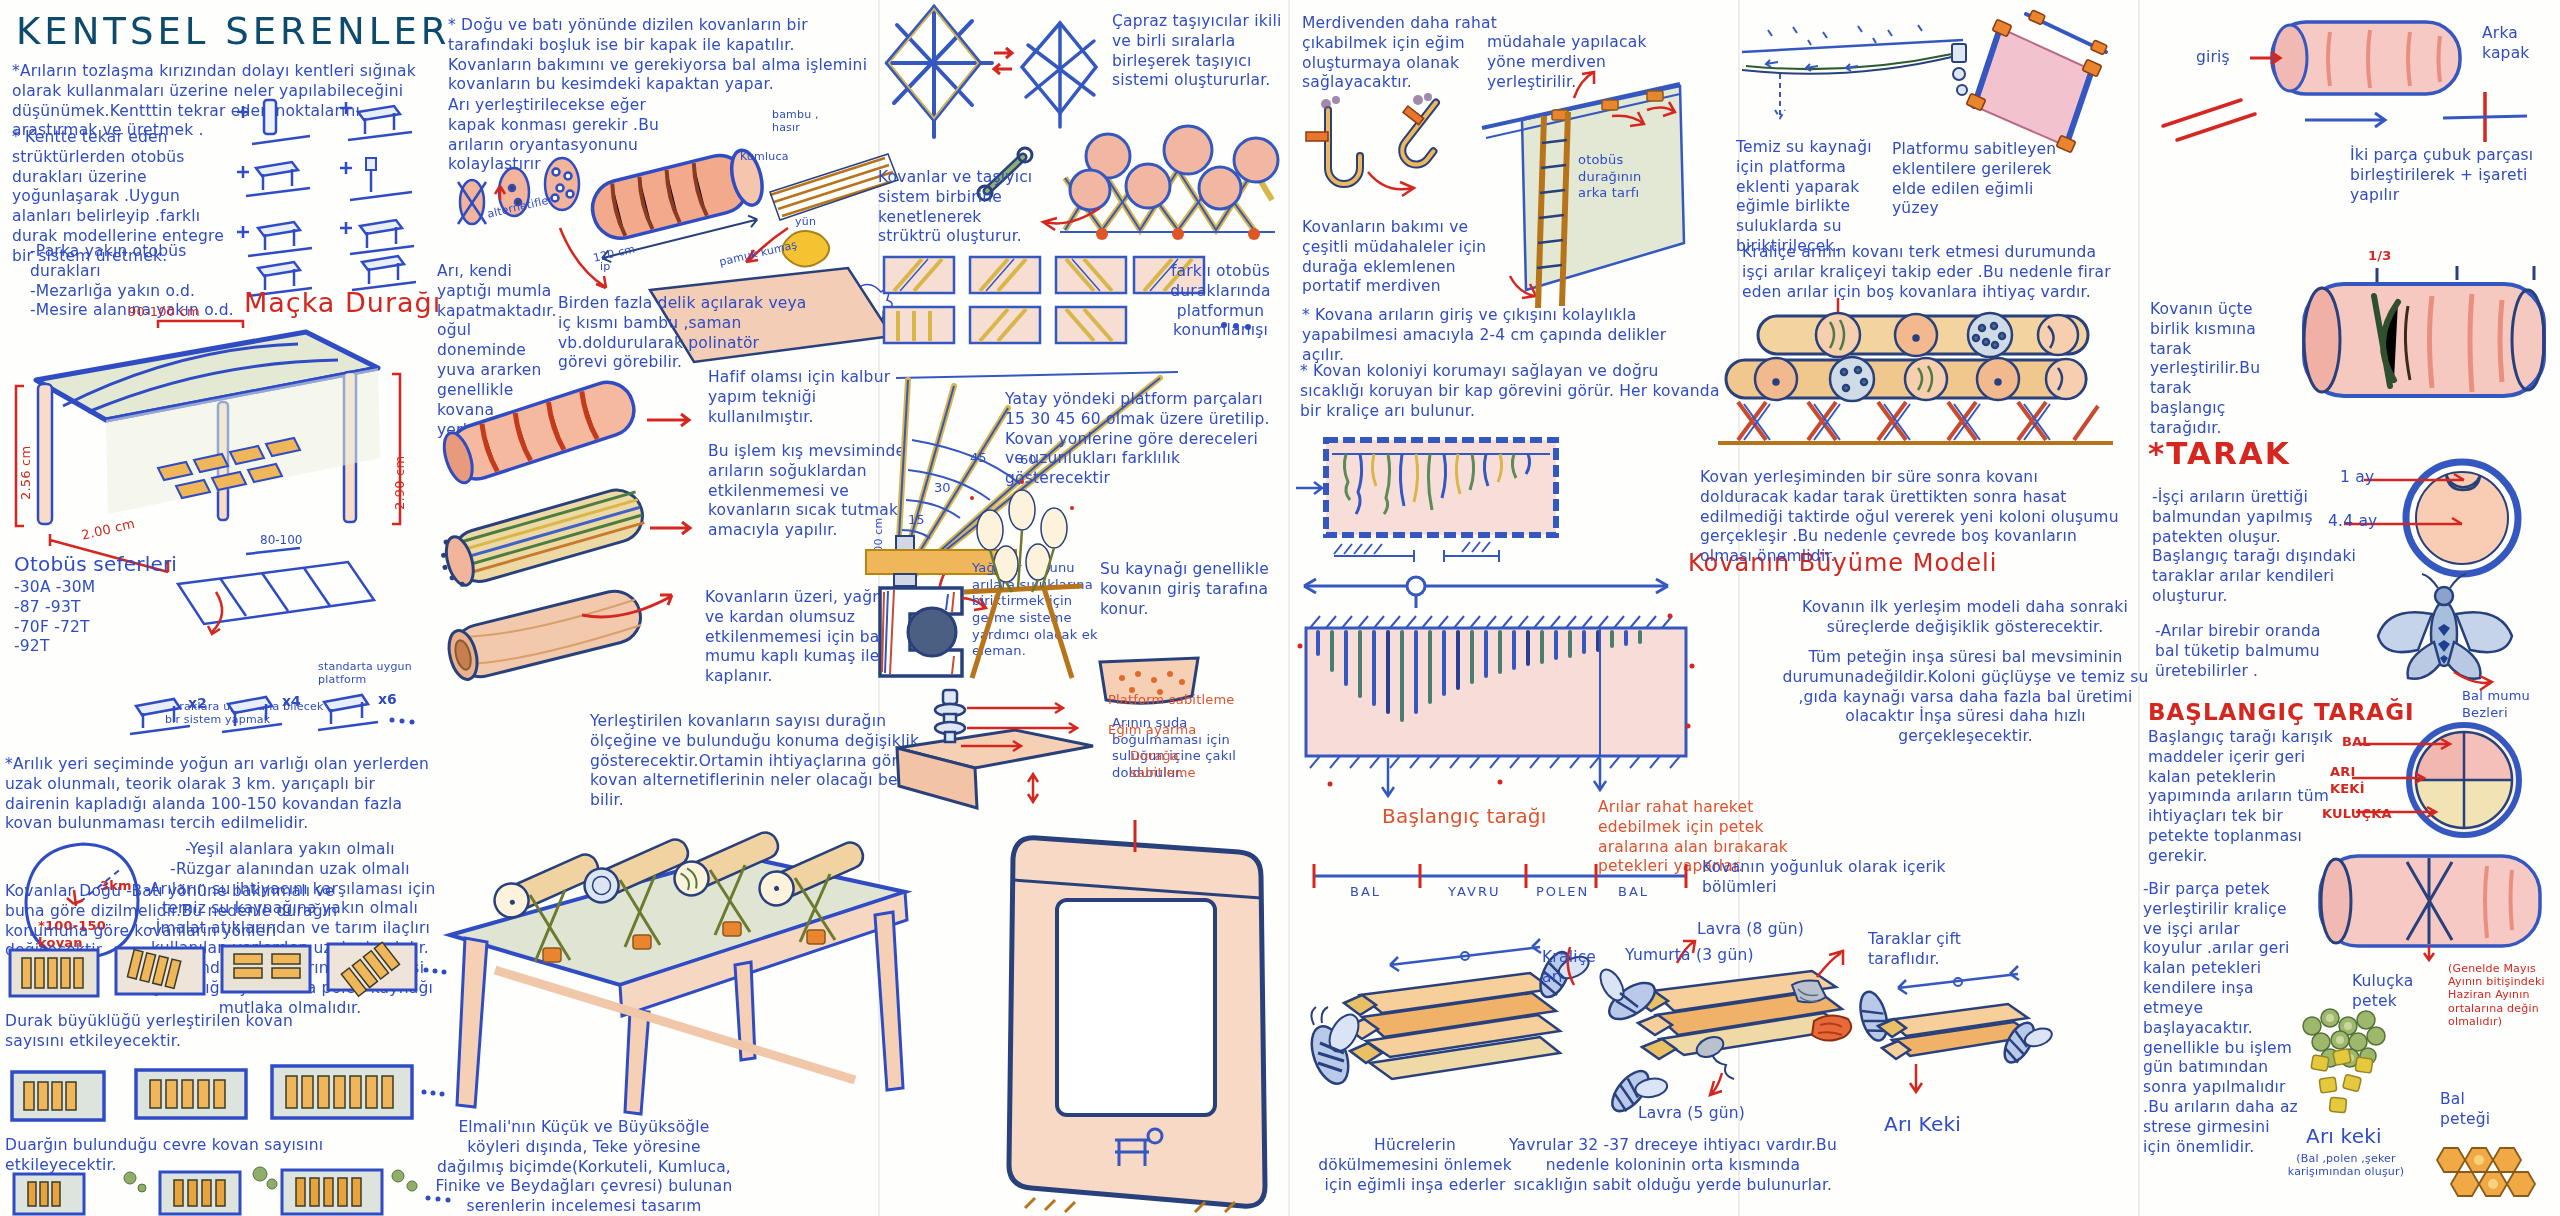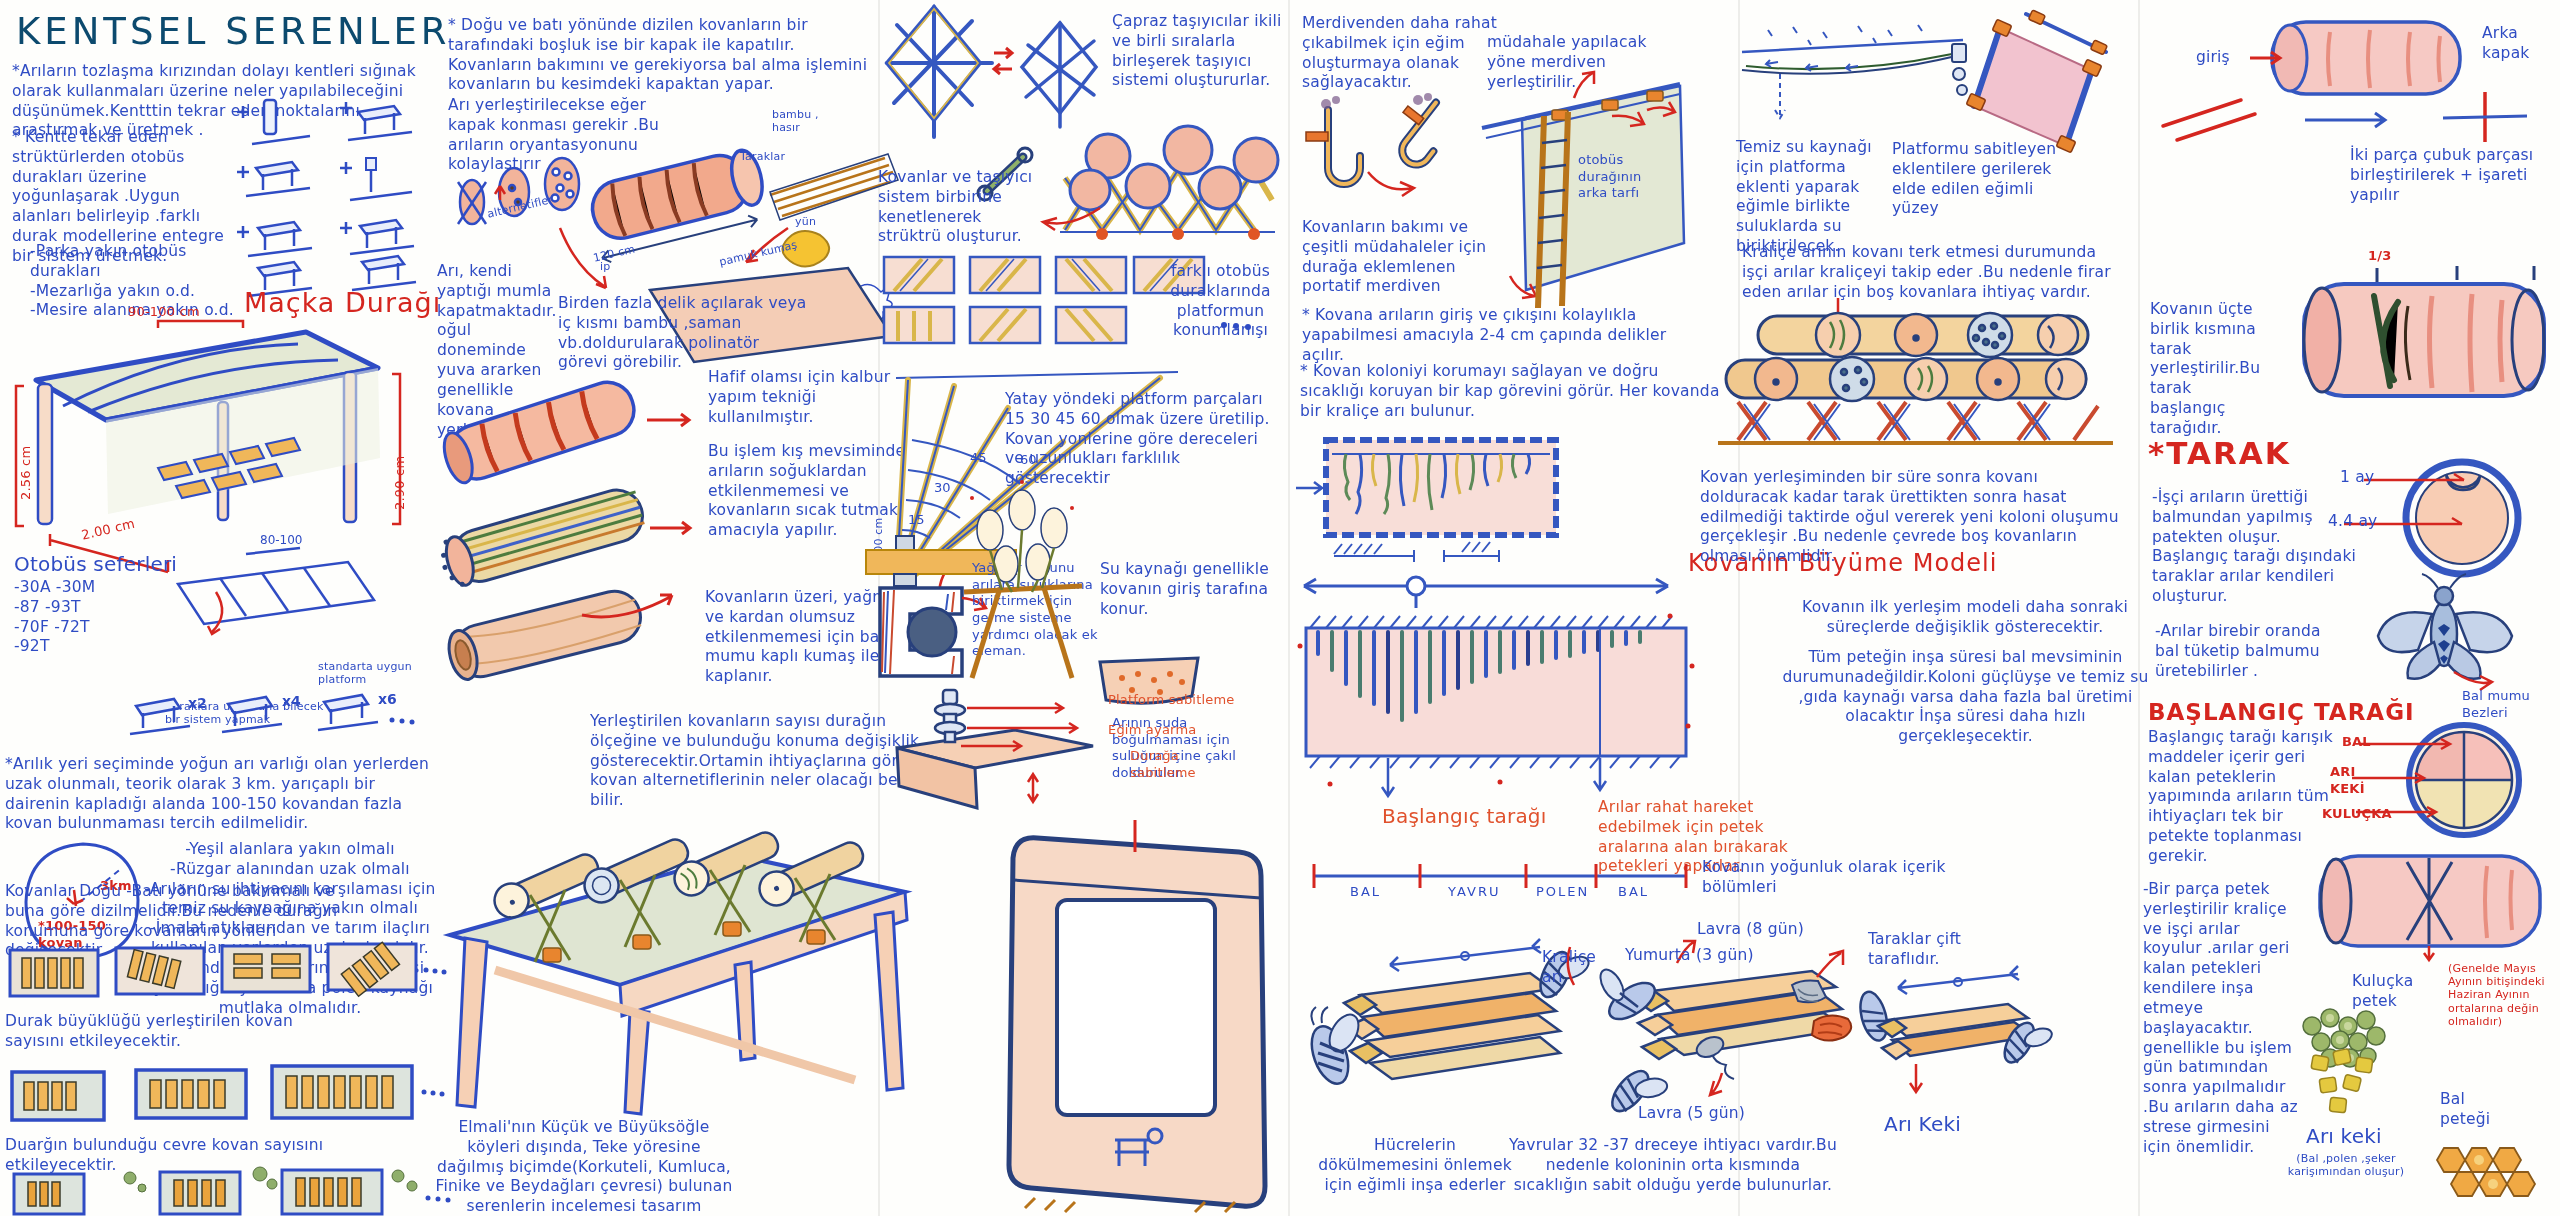--- a/index.html
+++ b/index.html
@@ -305,21 +305,21 @@
   <g stroke="#d5261f" stroke-width="2.5" fill="none">
     <path d="M60,22 v-14 m0,0 l-5,8 m5,-8 l5,8" transform="translate(0,38)"></path>
     <path d="M120,88 q16,40 44,58 m-8,-2 l10,4 m-2,-12 l2,12"></path>
     <path d="M348,88 q-24,16 -40,34 m6,-12 l-8,12 m12,-2 l-12,2"></path>
   </g>
 </svg>
 <div class="t xs rot-b" style="left:486px;top:208px">alternetifler</div>
 <div class="t xs rot-b" style="left:592px;top:252px">120 cm</div>
 <div class="t xs" style="left:772px;top:108px;width:60px">bambu ,
 hasır</div>
-<div class="t xs" style="left:740px;top:150px">Taraklar</div>
+<div class="t xs" style="left:740px;top:150px">Kumluca</div>
 <div class="t xs" style="left:795px;top:215px">yün</div>
 <div class="t xs" style="left:600px;top:260px">ip</div>
 <div class="t xs rot-b" style="left:718px;top:256px">pamuk kumaş</div>
 
 <div class="t" style="left:437px;top:262px;width:128px">Arı, kendi yaptığı mumla kapatmaktadır. oğul doneminde yuva ararken genellikle kovana yerleşirler.</div>
 <div class="t" style="left:558px;top:294px;width:250px">Birden fazla delik açılarak veya iç kısmı bambu ,saman vb.doldurularak polinatör görevi görebilir.</div>
 
 <svg style="left:432px;top:360px" width="270" height="320" viewBox="0 0 270 320">
   <g transform="rotate(-18 115 70)">
     <rect x="15" y="42" width="190" height="54" rx="26" fill="#f5b9a0" stroke="#2f4cc4" stroke-width="3.5"></rect>

